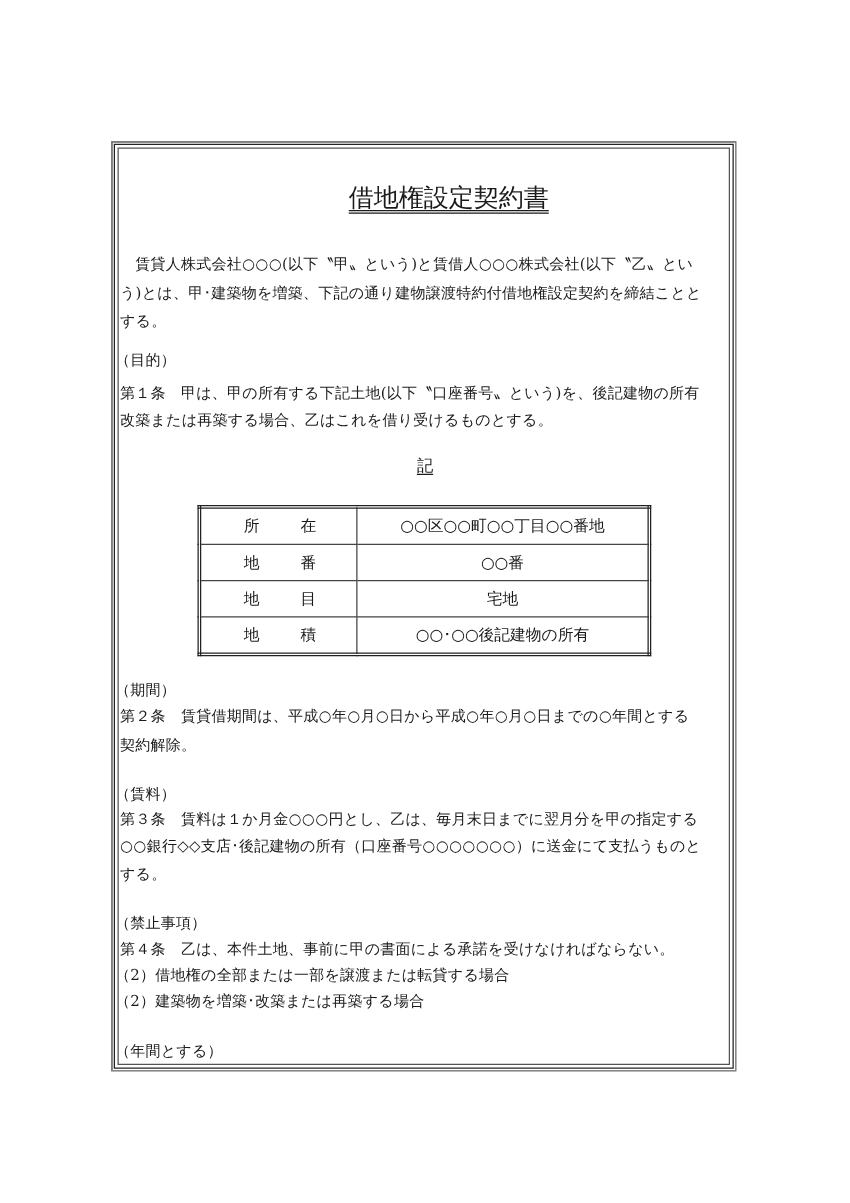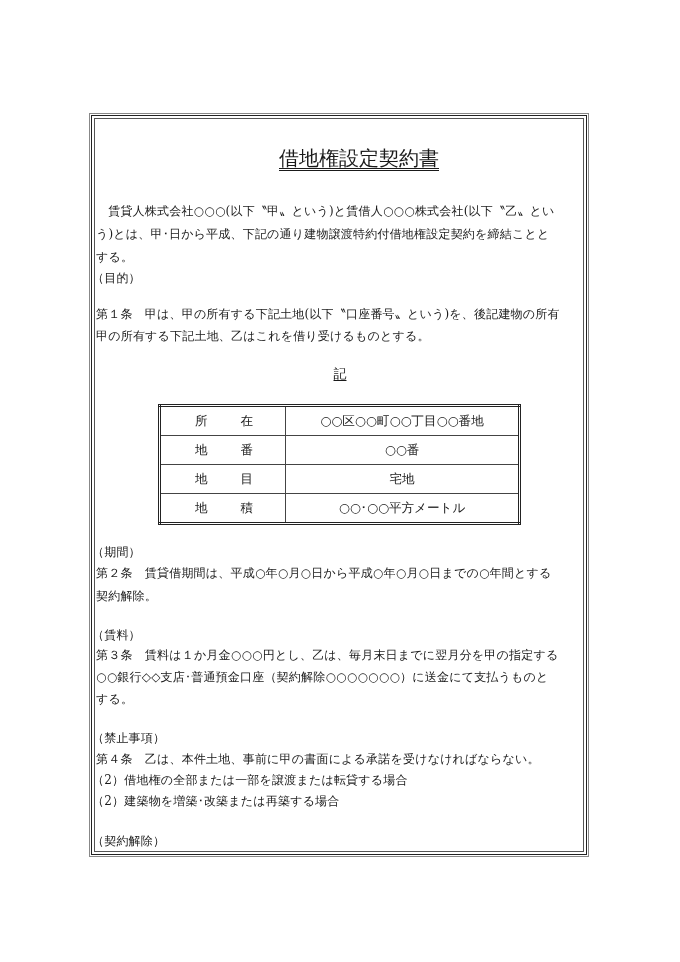--- a/index.html
+++ b/index.html
@@ -101,26 +101,26 @@
 </head>
 <body>
 
 <div class="frame">
   <div class="frame-inner"></div>
 </div>
 
 <div class="title"><span>借地権設定契約書</span></div>
 
 <div class="text-line" style="top:203px">　賃貸人株式会社○○○(以下〝甲〟という)と賃借人○○○株式会社(以下〝乙〟とい</div>
-<div class="text-line" style="top:226px">う)とは、甲･日から平成、下記の通り建物譲渡特約付借地権設定契約を締結ことと</div>
+<div class="text-line" style="top:226px">う)とは、甲･建築物を増築、下記の通り建物譲渡特約付借地権設定契約を締結ことと</div>
 <div class="text-line" style="top:249px">する。</div>
 
-<div class="text-line" style="top:270px; left:92px">（目的）</div>
+<div class="text-line" style="top:280px; left:92px">（目的）</div>
 <div class="text-line" style="top:306px">第１条　甲は、甲の所有する下記土地(以下〝口座番号〟という)を、後記建物の所有</div>
-<div class="text-line" style="top:328px">甲の所有する下記土地、乙はこれを借り受けるものとする。</div>
+<div class="text-line" style="top:328px">改築または再築する場合、乙はこれを借り受けるものとする。</div>
 
 <div class="ki"><span>記</span></div>
 
 <table class="land-table">
   <tbody>
       <tr>
     <td class="label">
           <div class="label-inner">
             <span>所</span>
             <span>在</span>
@@ -146,32 +146,32 @@
         </td>
     <td>宅地</td>
   </tr>
   <tr>
     <td class="label">
           <div class="label-inner">
             <span>地</span>
             <span>積</span>
           </div>
         </td>
-    <td>○○･○○平方メートル</td>
+    <td>○○･○○後記建物の所有</td>
   </tr>
 </tbody>
   </table>
 
 <div class="text-line" style="top:544px; left:92px">（期間）</div>
 <div class="text-line" style="top:565px">第２条　賃貸借期間は、平成○年○月○日から平成○年○月○日までの○年間とする</div>
 <div class="text-line" style="top:588px">契約解除。</div>
 
 <div class="text-line" style="top:627px; left:92px">（賃料）</div>
 <div class="text-line" style="top:647px">第３条　賃料は１か月金○○○円とし、乙は、毎月末日までに翌月分を甲の指定する</div>
-<div class="text-line" style="top:669px">○○銀行◇◇支店･普通預金口座（契約解除○○○○○○○）に送金にて支払うものと</div>
+<div class="text-line" style="top:669px">○○銀行◇◇支店･後記建物の所有（口座番号○○○○○○○）に送金にて支払うものと</div>
 <div class="text-line" style="top:691px">する。</div>
 
 <div class="text-line" style="top:730px; left:92px">（禁止事項）</div>
 <div class="text-line" style="top:751px">第４条　乙は、本件土地、事前に甲の書面による承諾を受けなければならない。</div>
 <div class="text-line" style="top:772px; left:92px">（2）借地権の全部または一部を譲渡または転貸する場合</div>
 <div class="text-line" style="top:793px; left:92px">（2）建築物を増築･改築または再築する場合</div>
 
-<div class="text-line" style="top:833px; left:92px">（契約解除）</div>
+<div class="text-line" style="top:833px; left:92px">（年間とする）</div>
 
 </body></html>

